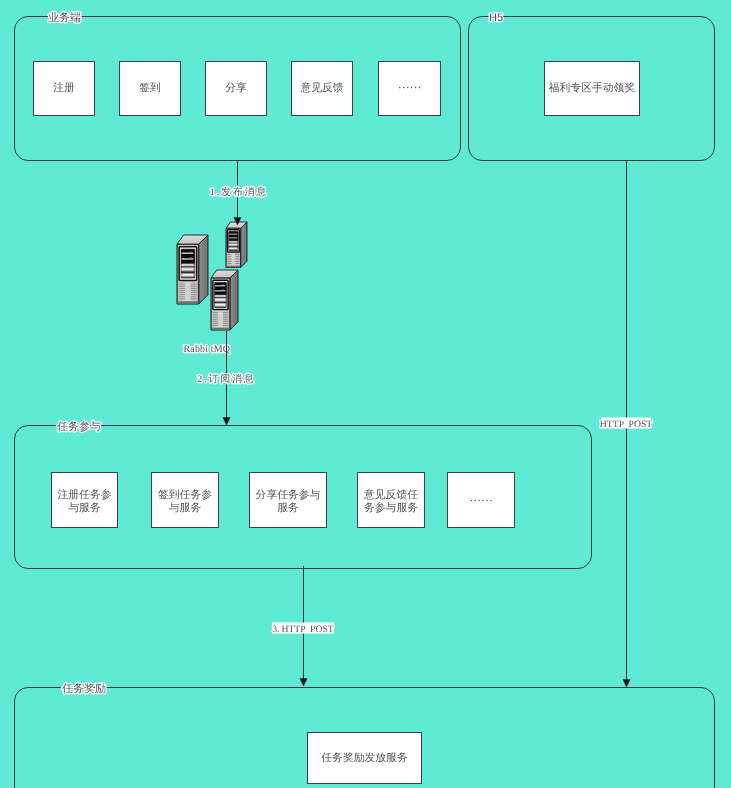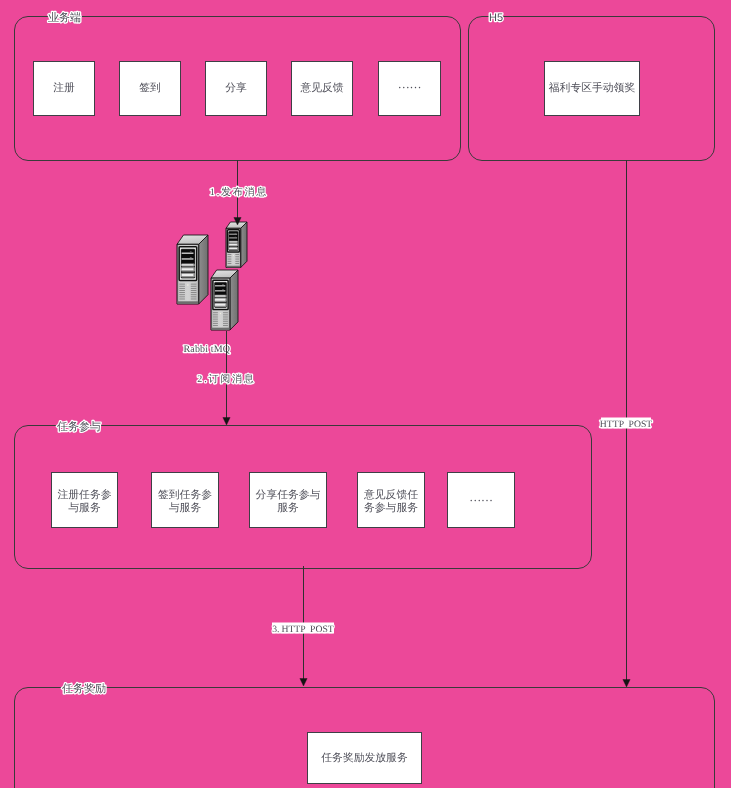--- a/index.html
+++ b/index.html
@@ -1,19 +1,19 @@
 <!DOCTYPE html>
 <html><head>
 <meta charset="utf-8">
 <title>Task System Architecture Diagram</title>
 <style>
   html,body{margin:0;padding:0;background:#fff;}
   *{-webkit-font-smoothing:antialiased;text-rendering:geometricPrecision;}
   body{width:731px;height:788px;overflow:hidden;font-family:"Liberation Serif",serif;}
-  #stage{position:relative;width:731px;height:788px;background:#ec4899;}
+  #stage{position:relative;width:731px;height:788px;background:#5eead4;}
   svg.layer{position:absolute;left:0;top:0;width:731px;height:788px;}
   .grp-rect{fill:none;stroke:#3a3a3a;stroke-width:1;}
   .node-rect{fill:#ffffff;stroke:#3f3f46;stroke-width:1;}
   .conn{stroke:#2f2f2f;stroke-width:1;fill:none;shape-rendering:crispEdges;}
   .ahead{fill:#141414;shape-rendering:geometricPrecision;stroke:#141414;stroke-width:0.4;}
   text{fill:#4e4e58;font-family:"Liberation Serif",serif;white-space:pre;}
   .grp-label-latin{font-family:"Liberation Sans",sans-serif;font-size:11.5px;}
   .grp-label,.grp-label-latin{font-size:11px;paint-order:stroke;stroke:#ffffff;stroke-width:2.6px;stroke-linejoin:round;}
   .node-label{font-size:10.8px;}
   .dots-label{font-size:12px;letter-spacing:-0.3px;}

